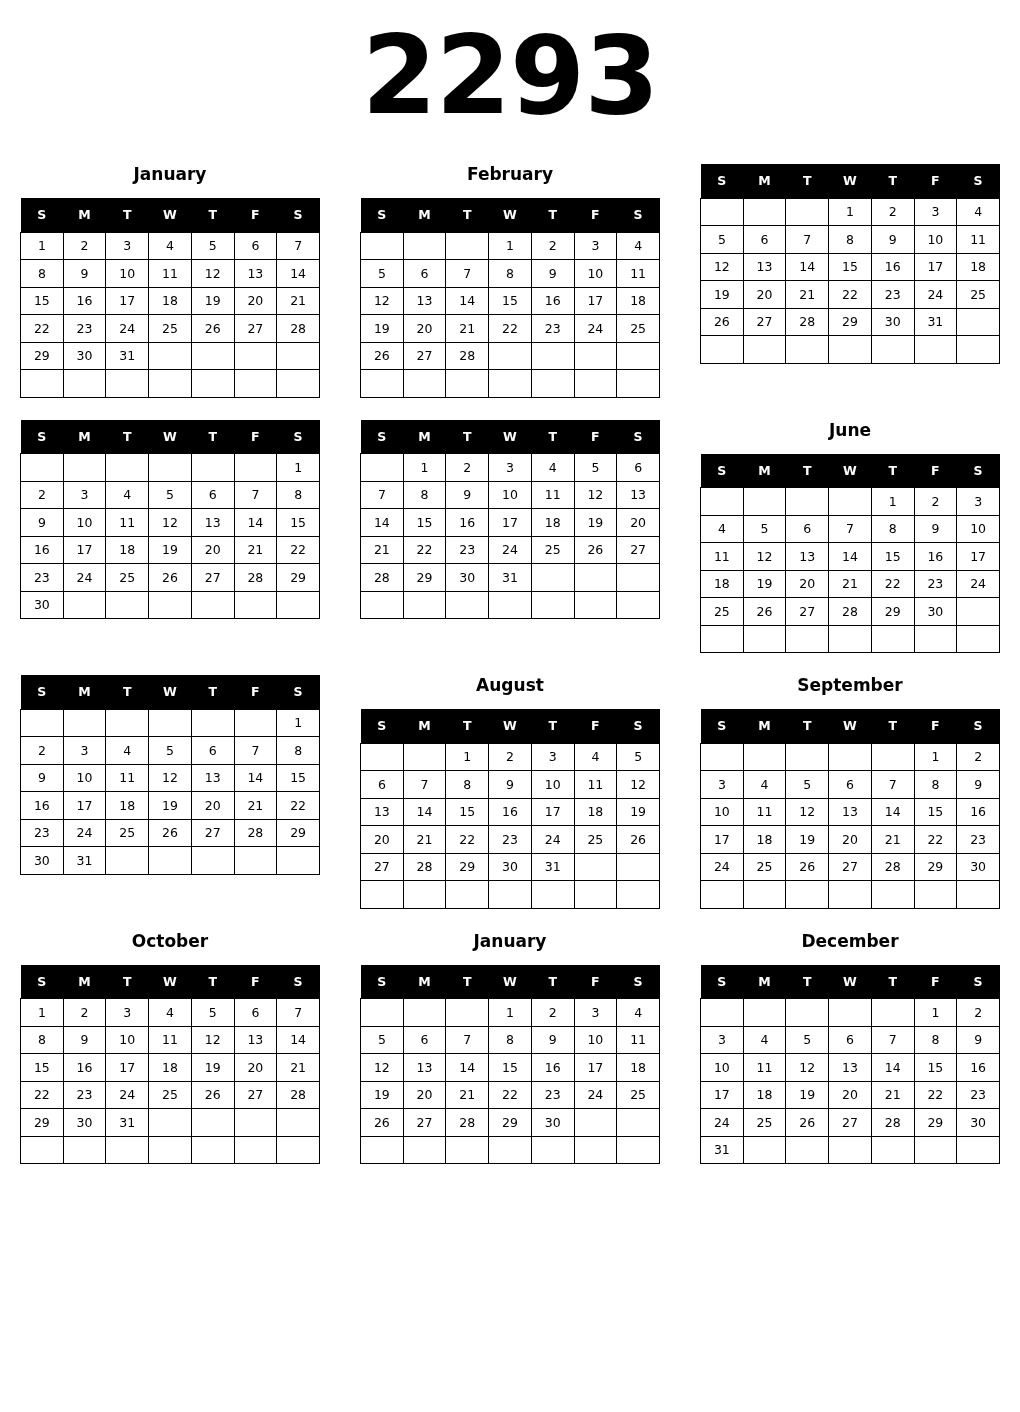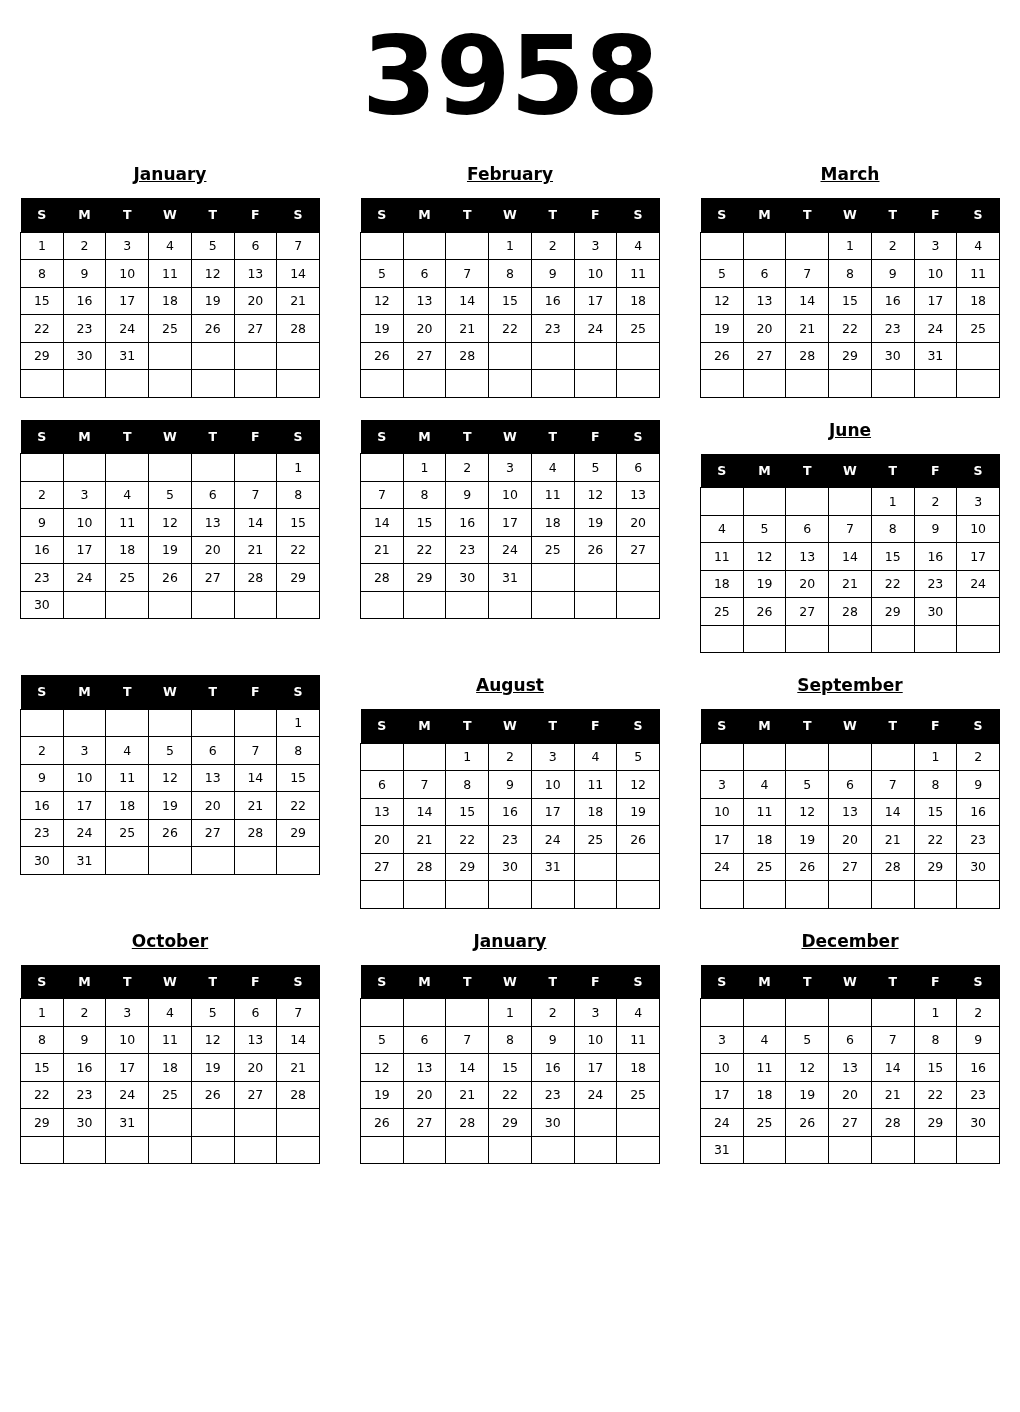--- a/index.html
+++ b/index.html
@@ -41,21 +41,20 @@
   .month {
     width: 320px;
     margin-bottom: 0;
   }
   .month-name {
     text-align: center;
     font-size: 17px;
     font-weight: bold;
     margin: 0 0 14px 0;
     font-family: "DejaVu Sans", sans-serif;
-    text-decoration: underline;
   }
   table.cal {
     border-collapse: collapse;
     width: 300px;
     margin: 0 auto;
     table-layout: fixed;
   }
   table.cal th {
     background: #000000;
     color: #ffffff;
@@ -76,21 +75,21 @@
     font-family: "DejaVu Sans", sans-serif;
     padding: 0;
   }
   table.cal tbody tr:first-child td { border-top: 1px solid #000000; }
   .month-block { margin-bottom: 22px; }
 </style>
 </head>
 <body>
 
 <div class="page">
-  <div class="year-title">3958</div>
+  <div class="year-title">2293</div>
   <div class="months-grid">
       <div class="month month-block">
         <div class="month-name">January</div>
         <table class="cal">
           <thead>
             <tr>
               <th>S</th>
               <th>M</th>
               <th>T</th>
               <th>W</th>
@@ -223,21 +222,20 @@
               <td></td>
               <td></td>
               <td></td>
               <td></td>
               <td></td>
             </tr>
           </tbody>
         </table>
       </div>
       <div class="month month-block">
-        <div class="month-name">March</div>
         <table class="cal">
           <thead>
             <tr>
               <th>S</th>
               <th>M</th>
               <th>T</th>
               <th>W</th>
               <th>T</th>
               <th>F</th>
               <th>S</th>

